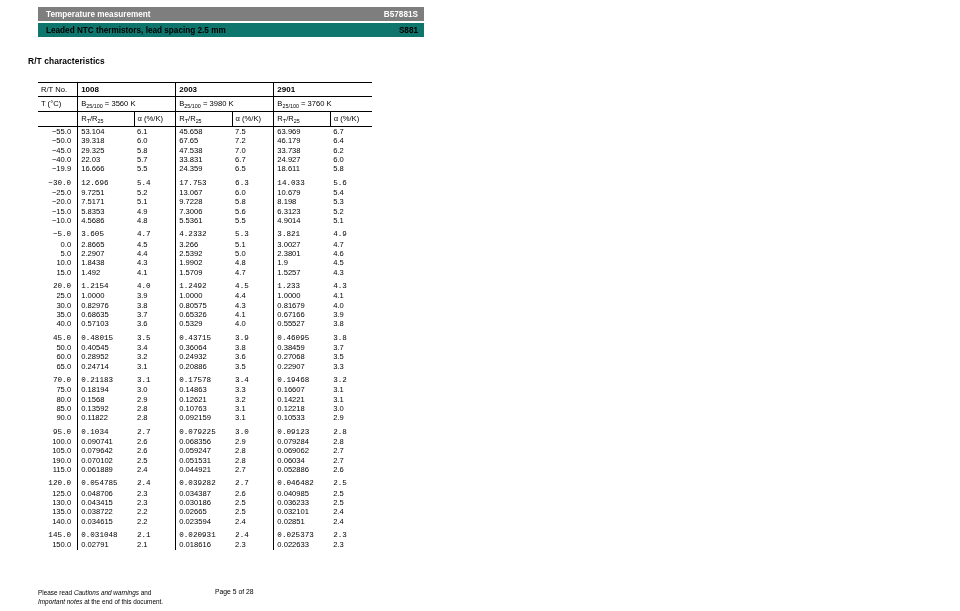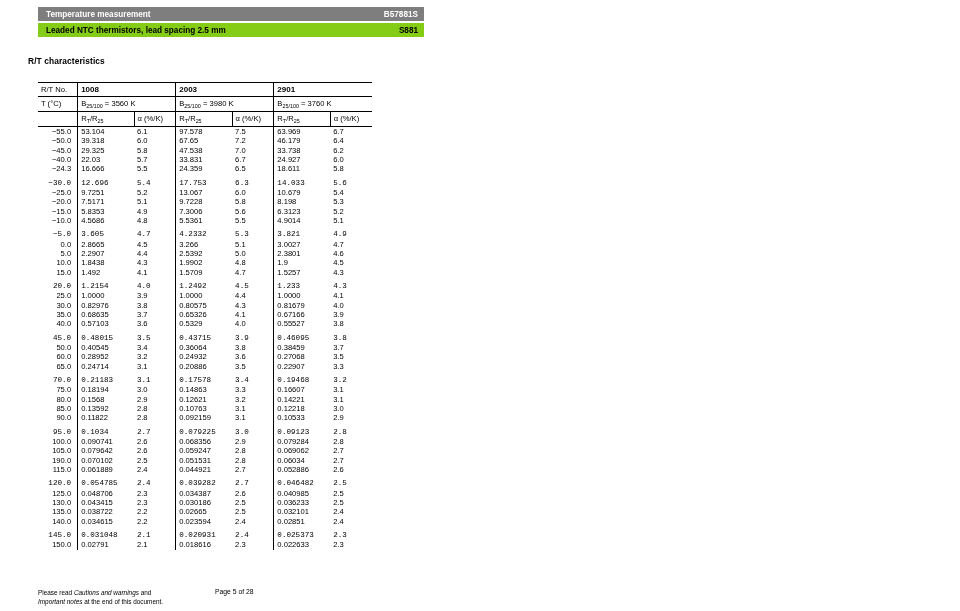--- a/index.html
+++ b/index.html
@@ -20,21 +20,21 @@
     box-sizing:border-box;
     font-weight:bold;font-size:8.2px;
     padding:0 6px 0 8px;
   }
   .hdr-bar.dark{
     top:7px;height:14px;
     background:#7e7e7e;color:#ffffff;
   }
   .hdr-bar.light{
     top:23px;height:14px;
-    background:#84cc16;color:#000000;
+    background:#0f766e;color:#000000;
   }
 
   
   .section-title{
     position:absolute;left:28px;top:56px;
     font-size:8.4px;font-weight:bold;letter-spacing:.1px;
   }
 
   
   .tbl-wrap{position:absolute;left:38px;top:82px;}
@@ -140,21 +140,21 @@
           <td class="vl alpha">α (%/K)</td>
           <td class="vl"><span>R</span><sub>T</sub><span>/R</span><sub>25</sub></td>
           <td class="vl alpha">α (%/K)</td>
         </tr>
       </tbody>
       <tbody id="body-rows">
           <tr class="drow">
             <td class="temp">−55.0</td>
             <td class=" vl">53.104</td>
             <td class="">6.1</td>
-            <td class=" vl">97.578</td>
+            <td class=" vl">45.658</td>
             <td class="">7.5</td>
             <td class=" vl">63.969</td>
             <td class="">6.7</td>
           </tr>
           <tr class="drow">
             <td class="temp">−50.0</td>
             <td class=" vl">39.318</td>
             <td class="">6.0</td>
             <td class=" vl">67.65</td>
             <td class="">7.2</td>
@@ -173,21 +173,21 @@
           <tr class="drow">
             <td class="temp">−40.0</td>
             <td class=" vl">22.03</td>
             <td class="">5.7</td>
             <td class=" vl">33.831</td>
             <td class="">6.7</td>
             <td class=" vl">24.927</td>
             <td class="">6.0</td>
           </tr>
           <tr class="drow">
-            <td class="temp">−24.3</td>
+            <td class="temp">−19.9</td>
             <td class=" vl">16.666</td>
             <td class="">5.5</td>
             <td class=" vl">24.359</td>
             <td class="">6.5</td>
             <td class=" vl">18.611</td>
             <td class="">5.8</td>
           </tr>
           <tr class="drow gap">
             <td class="temp">−30.0</td>
             <td class=" vl">12.696</td>

